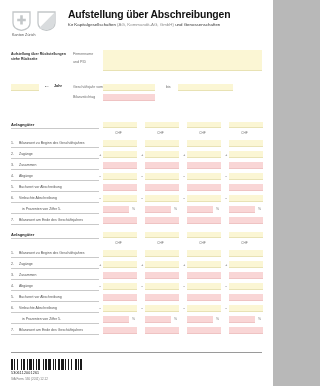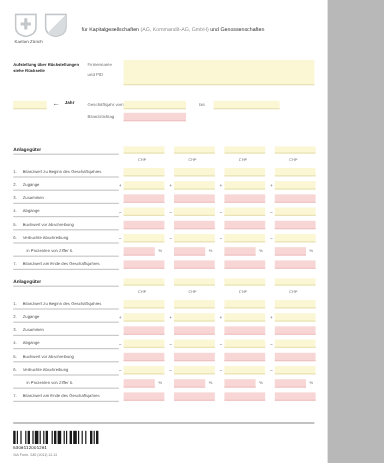--- a/index.html
+++ b/index.html
@@ -76,20 +76,21 @@
           </svg>
       </span>
       <span class="shield" style="left:25px;">
         <svg viewBox="0 0 19 20">
             <path d="M1 1 H18 V12 Q18 18 9.5 19.4 Q1 18 1 12 Z" fill="#ffffff" stroke="#c3c7c9" stroke-width="1.3"></path>
             <path d="M2 17.2 L17.6 1.6 L17.6 11.9 Q17.6 17.6 9.5 18.9 Q4.6 18.1 2 17.2 Z" fill="#d9dcde"></path>
           </svg>
       </span>
     </div>
     <div class="kanton">Kanton Zürich</div>
+    <div class="title">Aufstellung über Abschreibungen</div>
     <div class="subtitle"><span>für Kapitalgesellschaften </span><span class="lt">(AG, Kommandit-AG, GmbH)</span><span> und Genossenschaften</span></div>
   </div>
 
   <div class="sidenote">Aufstellung über Rückstellungen siehe Rückseite</div>
 
   <div class="flabel" style="left:73px;top:52px;">Firmenname</div>
   <div class="flabel" style="left:73px;top:60px;">und PID</div>
   <div class="fld yel" style="left:103px;top:50px;width:159px;height:21px;"></div>
 
   <div class="fld yel" style="left:11px;top:84px;width:28px;height:7px;"></div>

